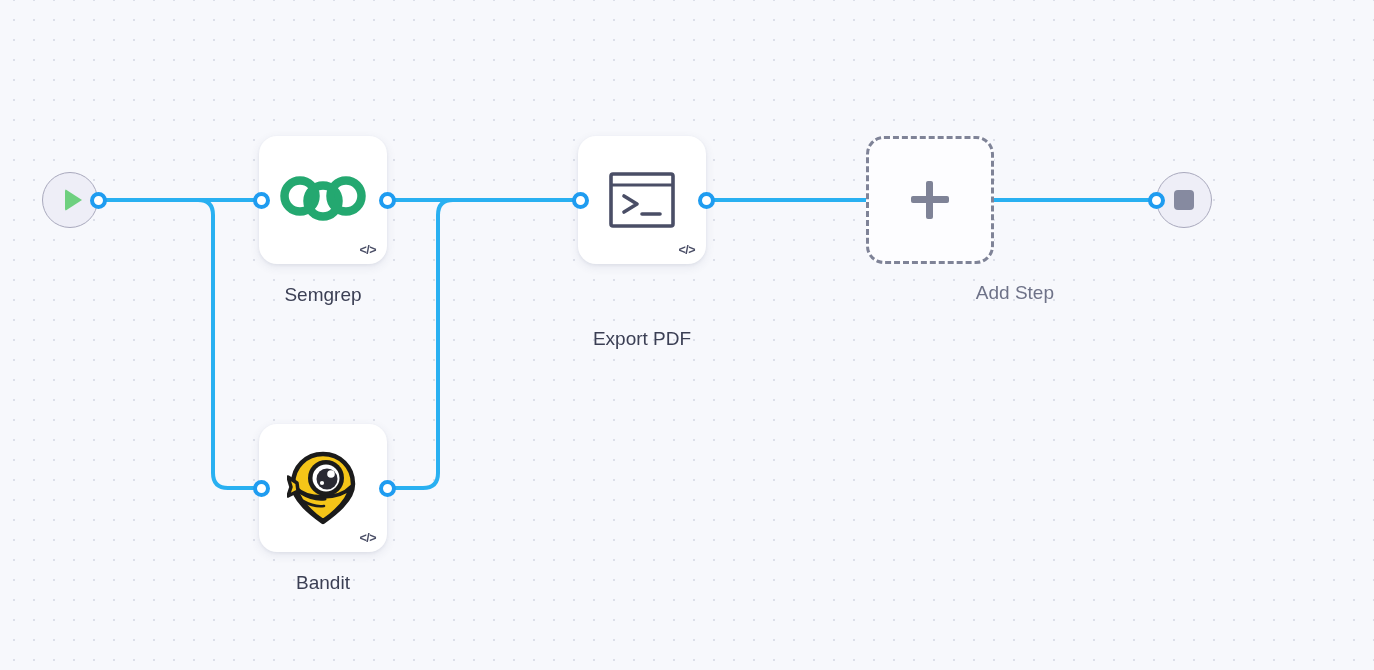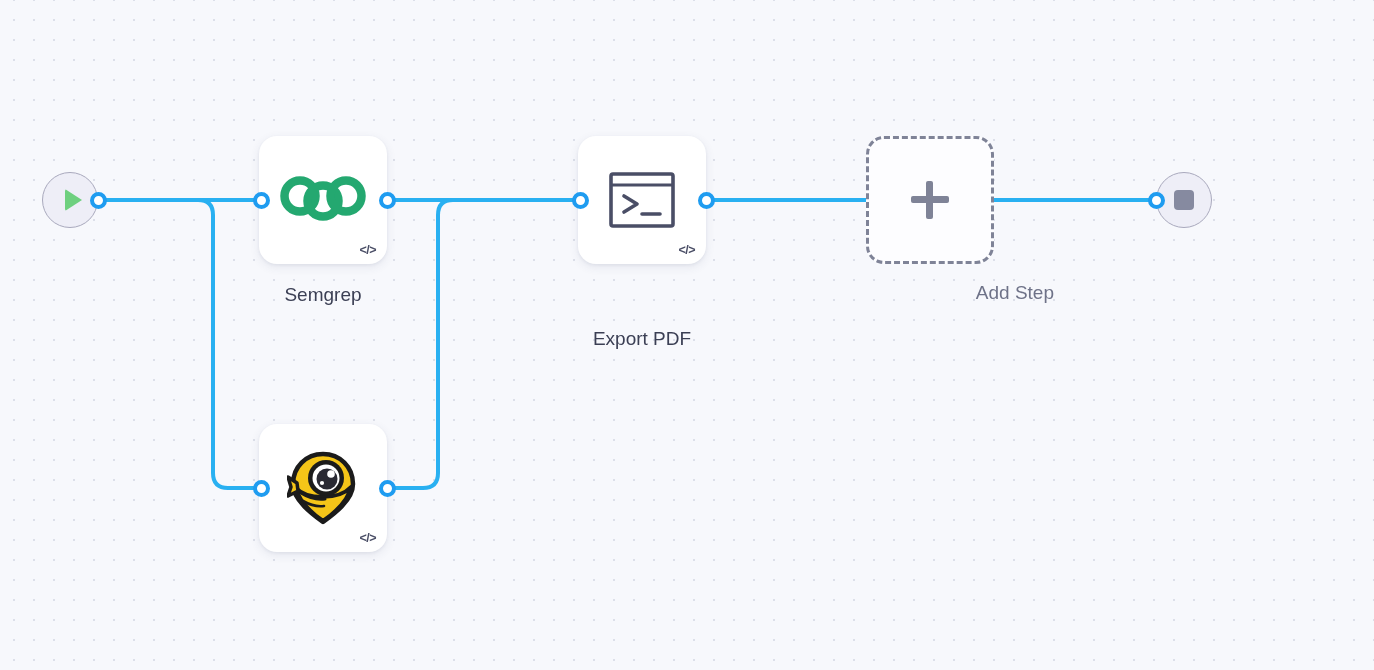--- a/index.html
+++ b/index.html
@@ -227,20 +227,21 @@
         <circle cx="39" cy="28" r="13.5" fill="#ffffff"></circle>
         <circle cx="40" cy="29" r="10.5" fill="#2a2a33"></circle>
         <circle cx="44" cy="24" r="3.8" fill="#ffffff"></circle>
         <circle cx="35" cy="33" r="2.1" fill="#ffffff"></circle>
       </svg>
     </div>
     <div class="code-badge">&lt;/&gt;</div>
   </div>
   <div class="handle" style="left:253px; top:480px;"></div>
   <div class="handle" style="left:379px; top:480px;"></div>
+  <div class="node-label" id="label-bandit">Bandit</div>
 
   <div class="node" id="node-export">
     <div class="node-icon">
       <svg width="68" height="58" viewBox="0 0 68 58">
         <rect x="3" y="3" width="62" height="52" rx="2" fill="#ffffff" stroke="#4a4e66" stroke-width="3.6"></rect>
         <line x1="3" y1="14" x2="65" y2="14" stroke="#4a4e66" stroke-width="3.2"></line>
         <polyline points="16,25 29,33 16,41" fill="none" stroke="#4a4e66" stroke-width="3.6" stroke-linecap="round" stroke-linejoin="round"></polyline>
         <line x1="34" y1="43" x2="52" y2="43" stroke="#4a4e66" stroke-width="3.6" stroke-linecap="round"></line>
       </svg>
     </div>

